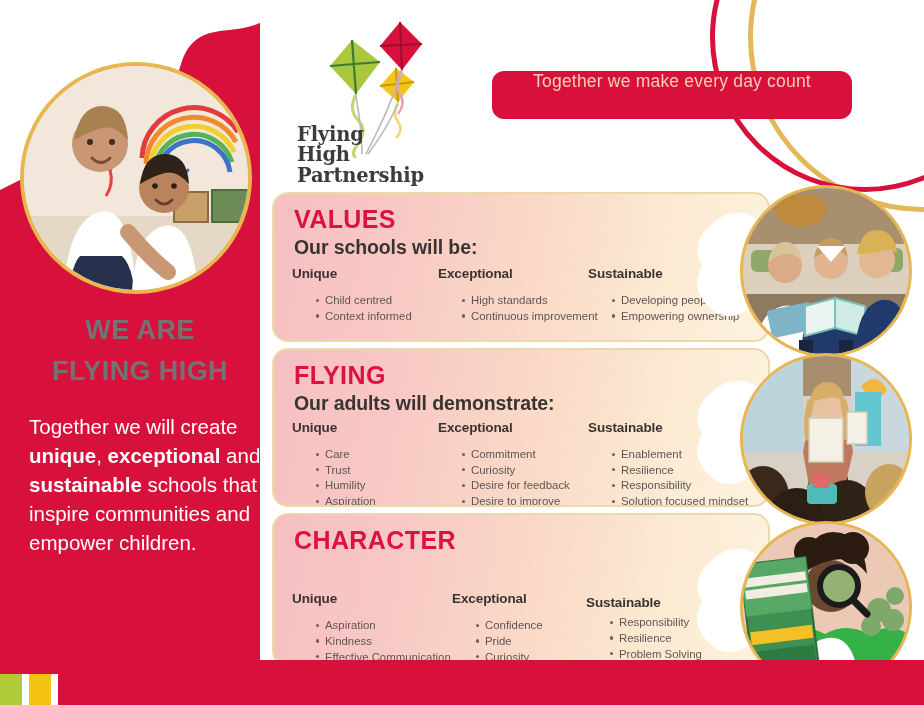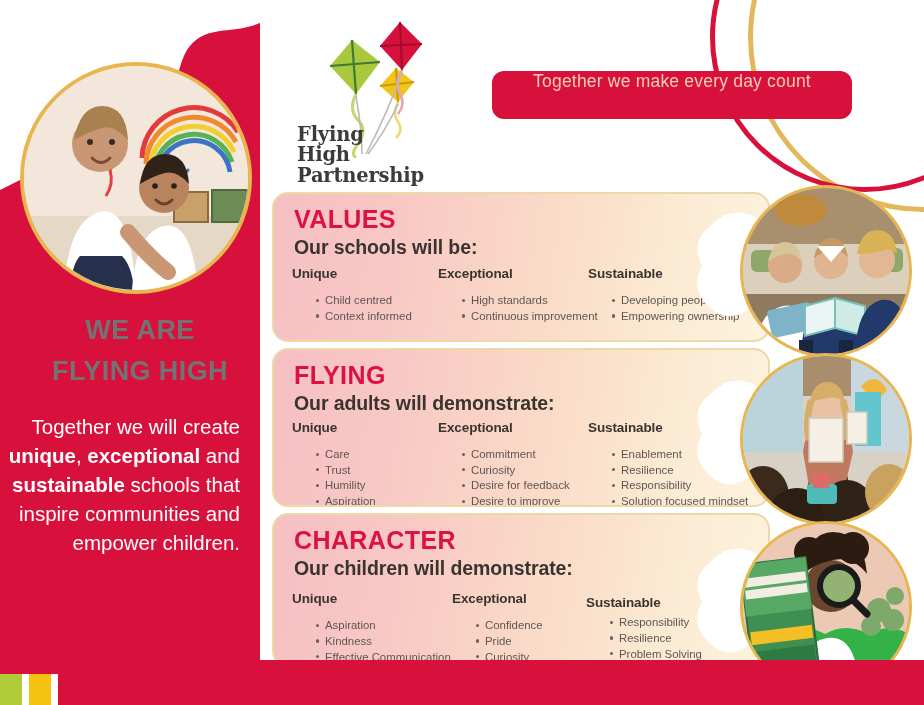--- a/index.html
+++ b/index.html
@@ -43,22 +43,22 @@
   }
 
   .left-title{
     position:absolute;left:0;top:310px;width:280px;
     text-align:center;color:#737373;
     font-size:27px;font-weight:bold;line-height:1.52;
     letter-spacing:.4px;
     z-index:6;
   }
   .left-body{
-    position:absolute;left:8px;top:412px;width:232px;
-    text-align:right;color:#ffffff;
+    position:absolute;left:29px;top:412px;width:232px;
+    text-align:left;color:#ffffff;
     font-size:20.5px;line-height:1.42;
     z-index:6;
   }
   .left-body b{font-weight:bold;}
 
   
   .logo{position:absolute;left:278px;top:18px;width:150px;height:168px;z-index:5;}
   .logo-word{
     position:absolute;left:0;bottom:0;
     font-family:"DejaVu Serif", serif;
@@ -324,21 +324,20 @@
             <li>Resilience</li>
             <li>Responsibility</li>
             <li>Solution focused mindset</li>
           </ul>
         </div>
       </div>
   </div>
 
   <div class="panel panel-3">
     <div class="panel-title">CHARACTER</div>
-    <div class="panel-sub">Our children will demonstrate:</div>
     <div class="cols">
         <div class="col col-0">
           <div class="col-head">Unique</div>
           <ul>
             <li>Aspiration</li>
             <li>Kindness</li>
             <li>Effective Communication</li>
           </ul>
         </div>
         <div class="col col-1">

